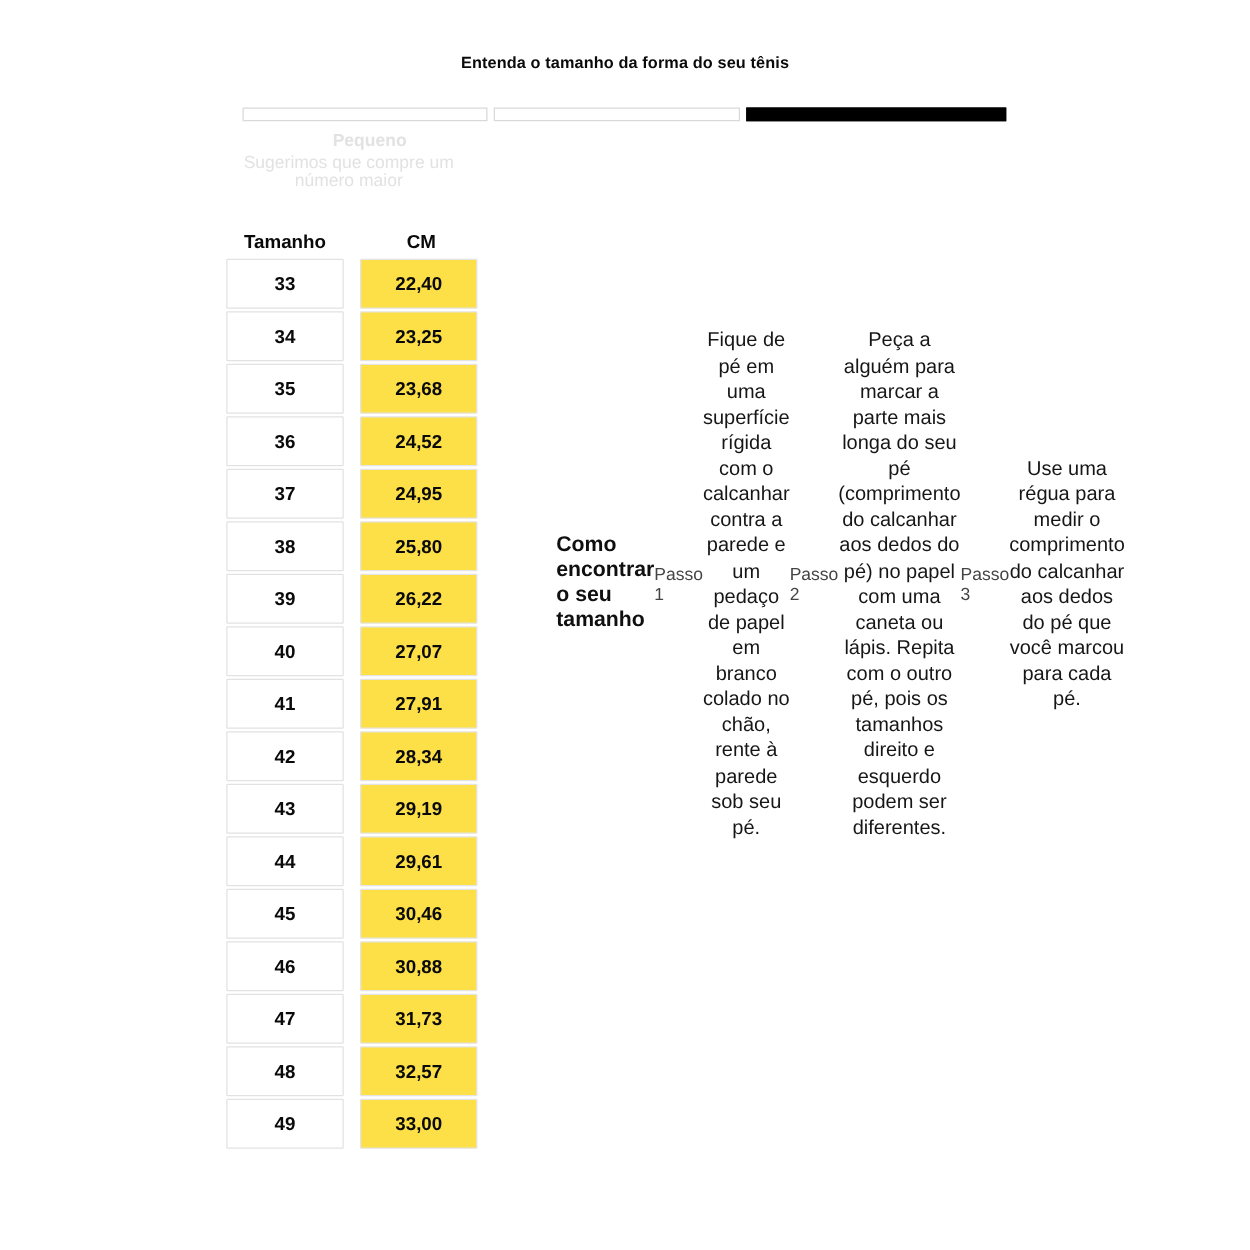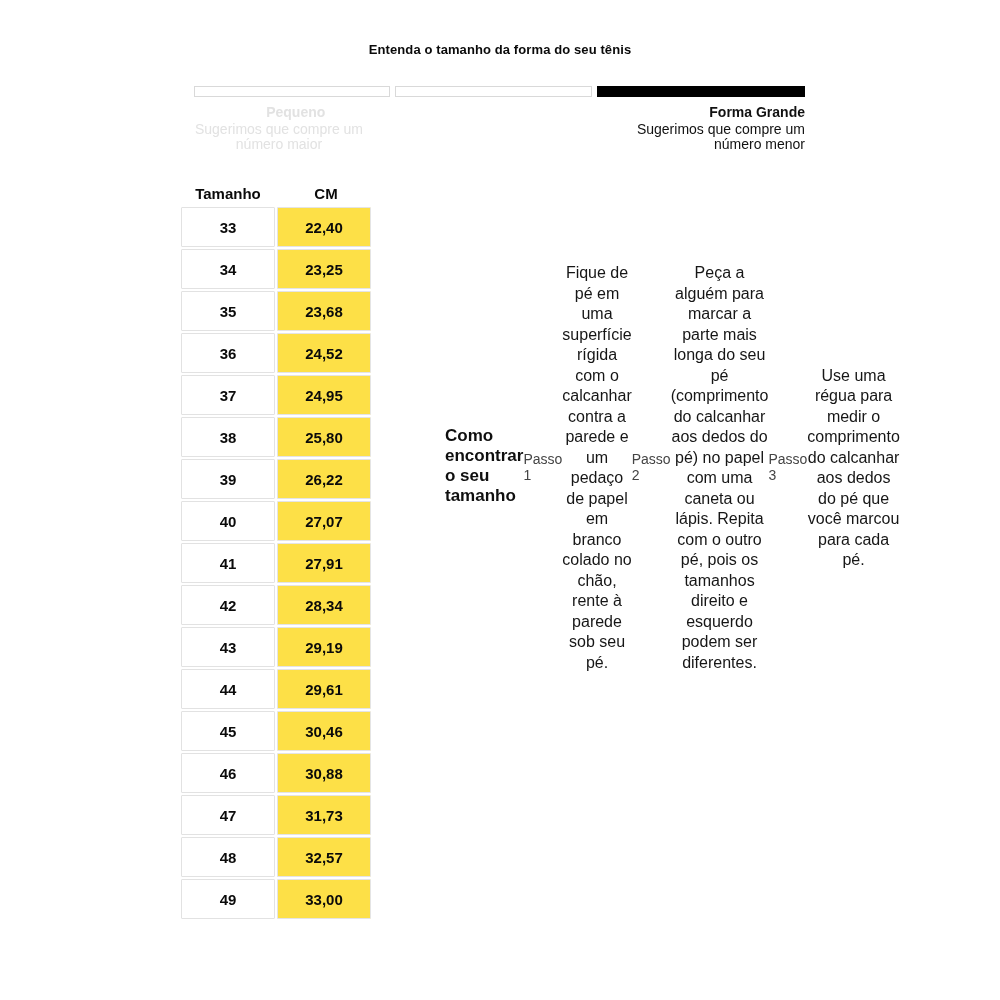--- a/index.html
+++ b/index.html
@@ -14,23 +14,23 @@
   .bl{width:33.3%}
   .bl-title{font-weight:700;margin-bottom:1px}
   .bl-left{text-align:center}.bl-center{text-align:center}.bl-right{text-align:right}
   .faded{color:#e2e2e2}
   .bl-left .bl-desc{max-width:170px}
   .bl-center .bl-desc{max-width:150px;margin:0 auto}
   .bl-right .bl-desc{max-width:170px;margin-left:auto}
 
   
   .table{position:absolute;left:181px;top:184px}
-  .thead{display:flex;gap:4px;margin-bottom:3px}
+  .thead{display:flex;gap:15px;margin-bottom:3px}
   .th{width:94px;height:20px;line-height:20px;text-align:center;font-weight:700;font-size:15px;color:#0a0a0a}
-  .trow{display:flex;gap:2px;margin-bottom:2px}
+  .trow{display:flex;gap:13px;margin-bottom:2px}
   .tcell{width:94px;height:40px;box-sizing:border-box;border:1px solid #e2e2e2;border-radius:1px;display:flex;align-items:center;justify-content:center;font-weight:700;font-size:15px;color:#0a0a0a}
   .c-size{background:#fff}
   .c-cm{background:#fde047;border-color:#e4e4e4}
 
   
   .howto{position:absolute;left:445px;top:258px;width:395px;display:flex;flex-direction:row;align-items:center}
   .howto h2{font-size:17px;font-weight:700;margin:0;color:#0f0f0f}
   .divider{width:300px;height:1px;background:#ececec;margin-top:9px}
   .illus{margin-top:11px;display:block}
   .passo{font-size:14px;color:#444;margin-top:3px}
@@ -46,24 +46,20 @@
 <div class="bar">
   <div class="seg"></div>
   <div class="seg"></div>
   <div class="seg seg-active"></div>
 </div>
 
 <div class="bar-labels">
   <div class="bl bl-left">
     <div class="bl-title faded">Pequeno</div>
     <div class="bl-desc faded">Sugerimos que compre um número maior</div>
-  </div>
-  <div class="bl bl-right">
-    <div class="bl-title">Forma Grande</div>
-    <div class="bl-desc">Sugerimos que compre um número menor</div>
   </div>
 </div>
 
 <div class="table">
   <div class="thead">
     <div class="th">Tamanho</div>
     <div class="th">CM</div>
   </div>
   <div class="tbody">
       <div class="trow">

